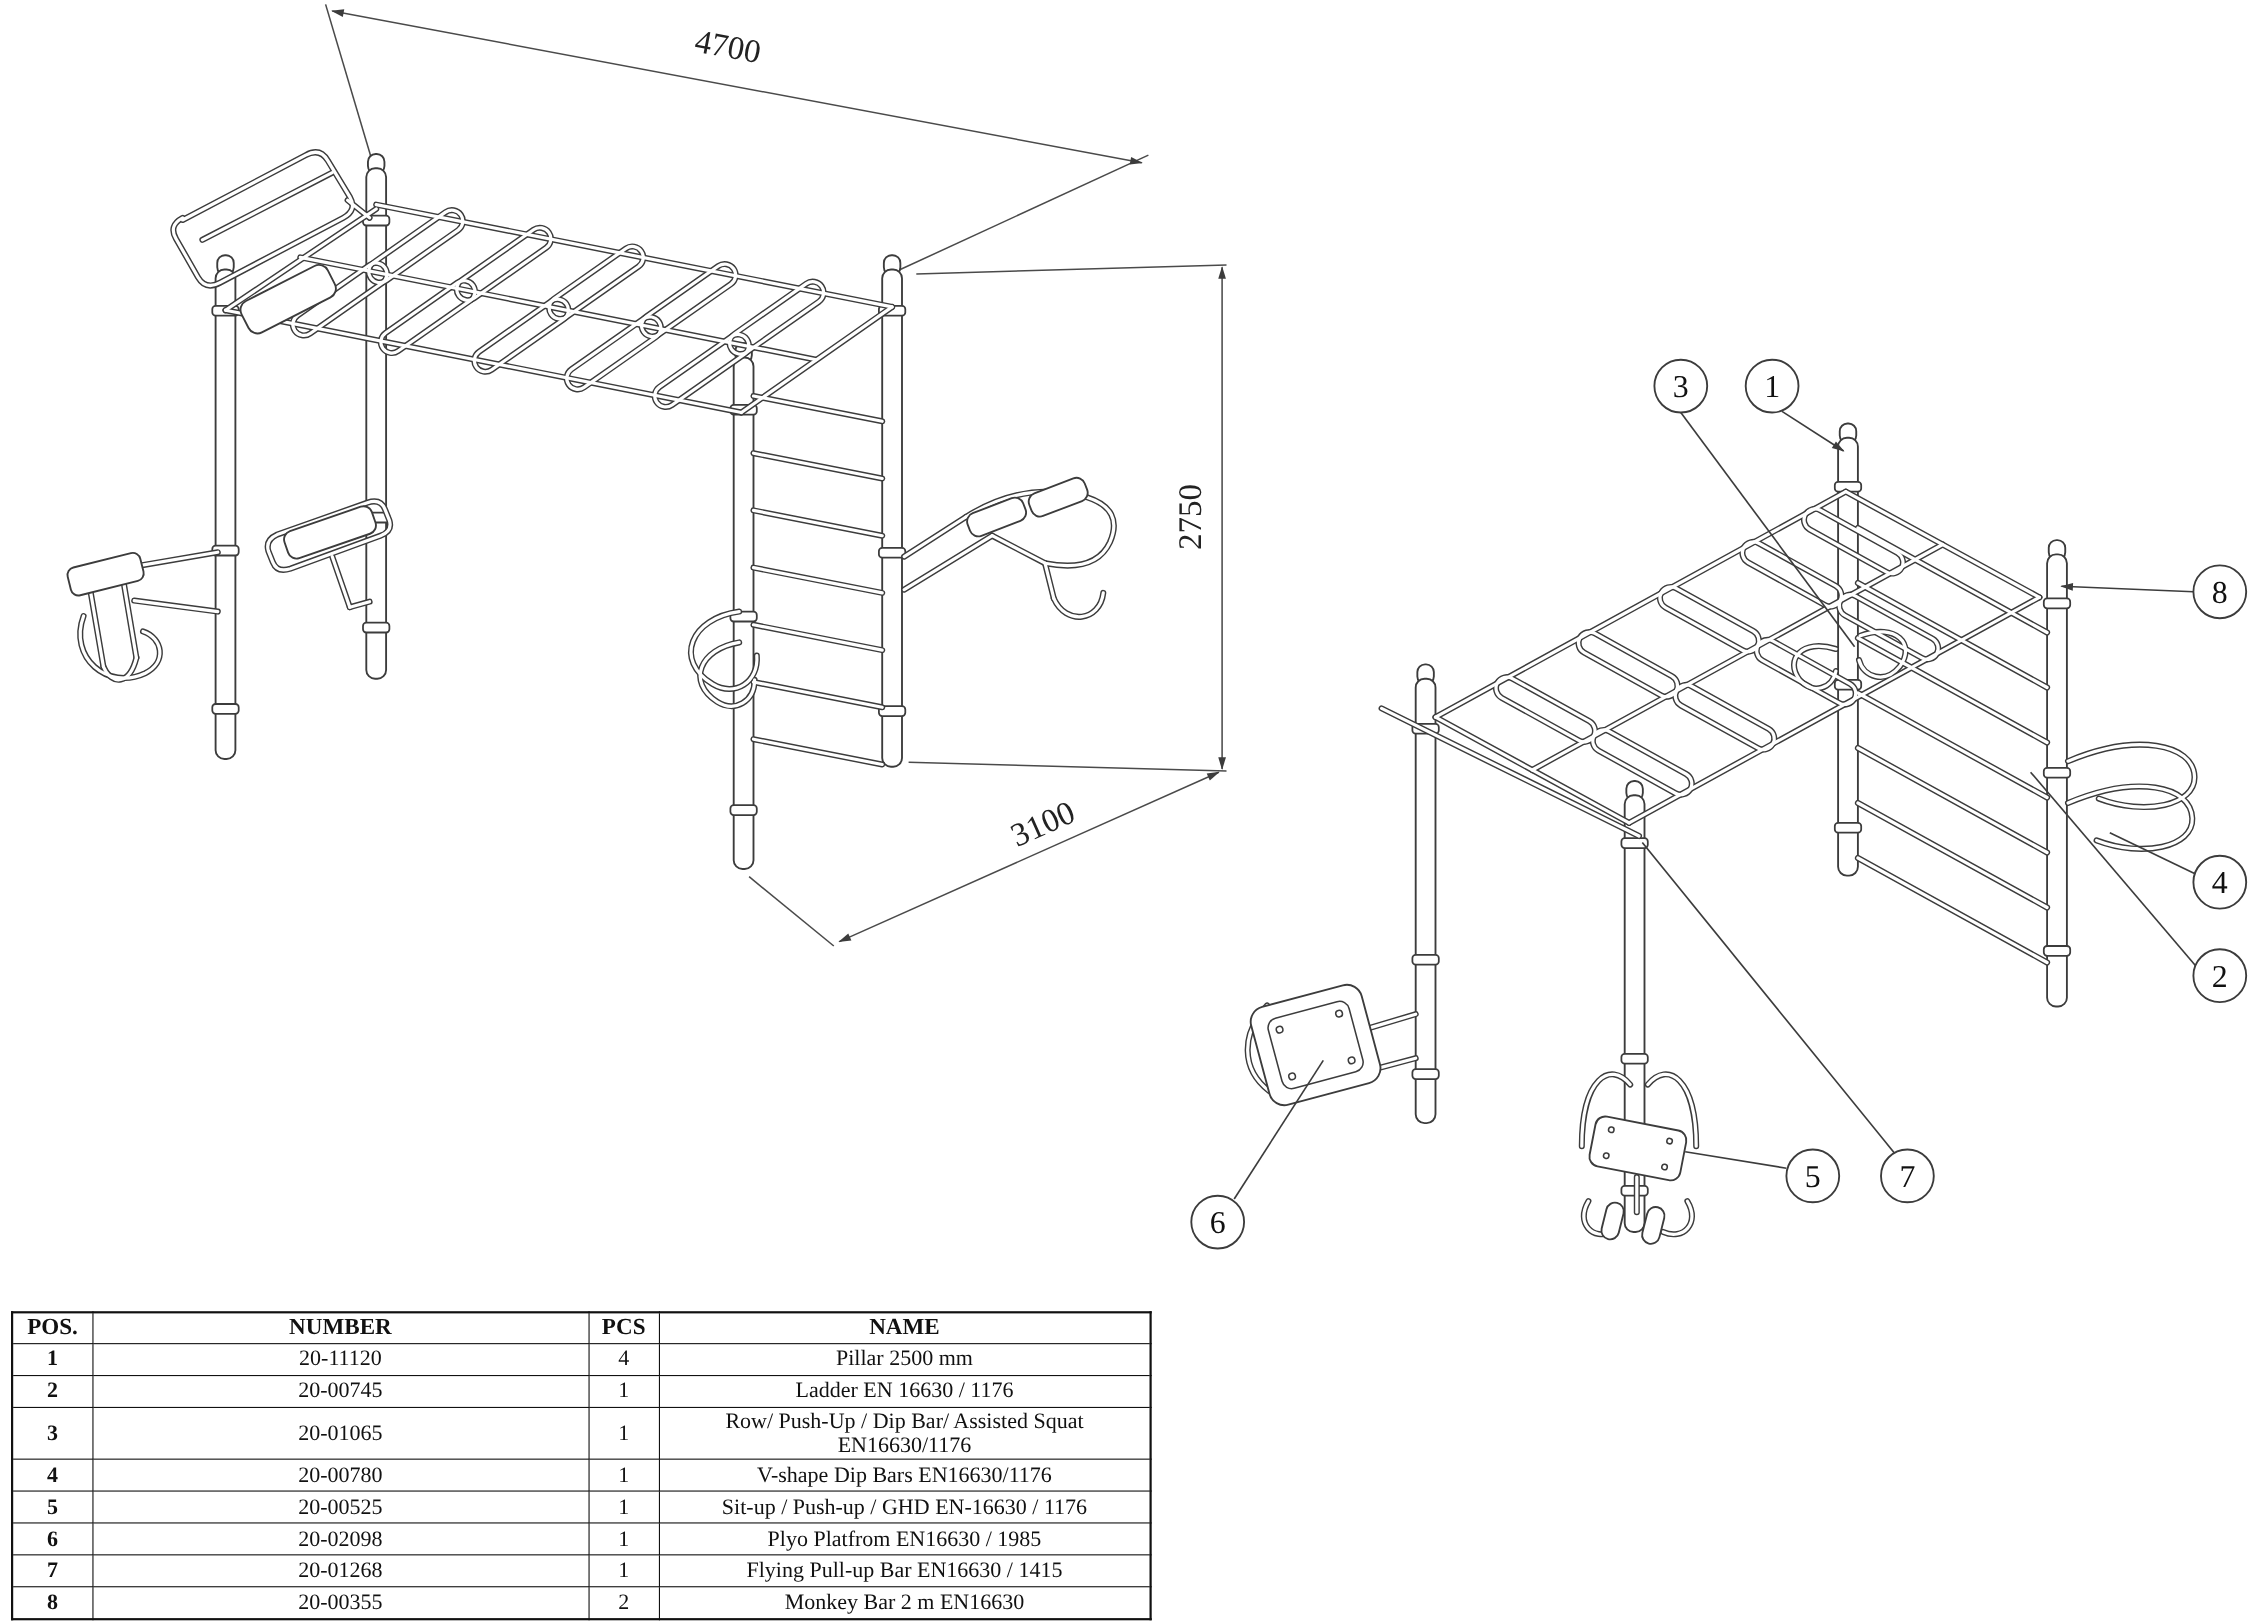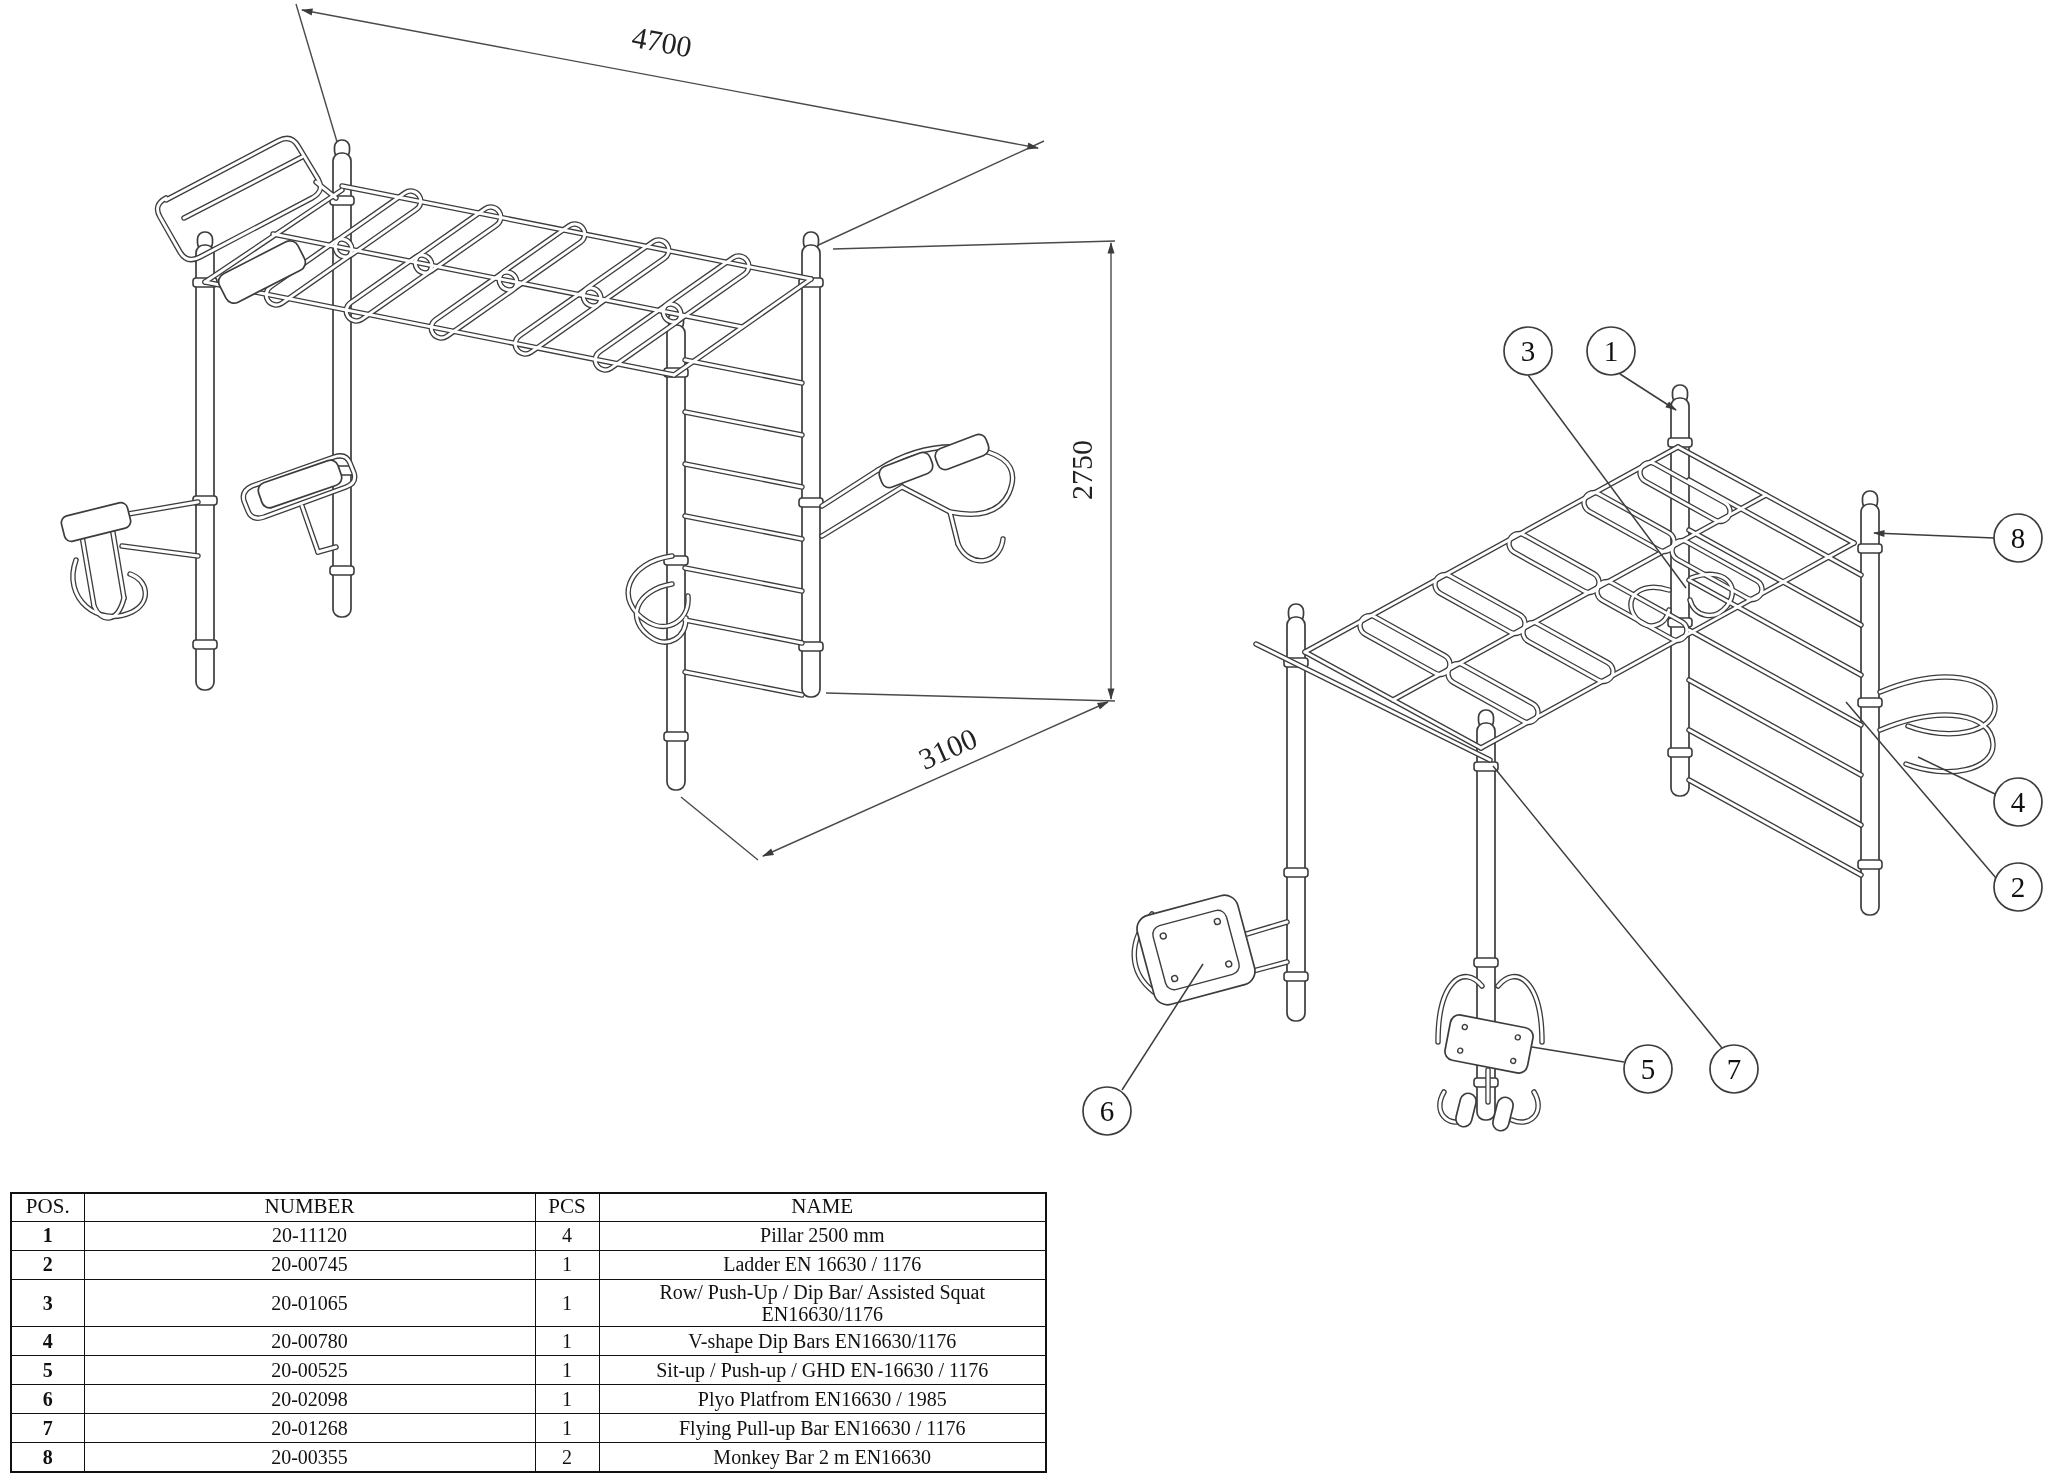--- a/index.html
+++ b/index.html
@@ -17,21 +17,21 @@
   .hole{fill:none;stroke:#3c3c3c;stroke-width:1.4;}
   text.dim-label{font-family:"Liberation Serif",serif;font-size:30px;fill:#222;text-anchor:middle;}
   text.balloon-label{font-family:"Liberation Serif",serif;font-size:29px;fill:#111;text-anchor:middle;}
 
   table.parts{position:absolute;left:10px;top:1192px;width:1035px;
     border-collapse:collapse;border:2px solid #111;table-layout:fixed;}
   table.parts th,table.parts td{border:1.5px solid #111;text-align:center;
     padding:1px 4px;line-height:1.12;overflow:hidden;}
   table.parts thead tr{height:28px;}
   table.parts tbody tr{height:29px;}
-  table.parts th{font-size:21px;font-weight:normal;}
+  table.parts th{font-size:21px;font-weight:bold;}
   table.parts td{font-size:20px;}
   td.pos-cell{font-weight:bold;}
 </style>
 </head>
 <body>
 
 <svg width="2048" height="1476" viewBox="0 0 2048 1476" xmlns="http://www.w3.org/2000/svg">
   <defs>
     <marker id="arr" markerWidth="13" markerHeight="9" refX="11" refY="4" orient="auto-start-reverse" markerUnits="userSpaceOnUse">
       <path d="M0.5,0.5 L12,4 L0.5,7.5 z" fill="#3c3c3c"></path>
@@ -356,21 +356,21 @@
     <tr>
       <td class="pos-cell">6</td>
       <td>20-02098</td>
       <td>1</td>
       <td>Plyo Platfrom  EN16630 / 1985</td>
     </tr>
     <tr>
       <td class="pos-cell">7</td>
       <td>20-01268</td>
       <td>1</td>
-      <td>Flying Pull-up Bar EN16630 / 1176</td>
+      <td>Flying Pull-up Bar EN16630 / 1415</td>
     </tr>
     <tr>
       <td class="pos-cell">8</td>
       <td>20-00355</td>
       <td>2</td>
       <td>Monkey Bar 2 m EN16630</td>
     </tr>
   </tbody>
 </table>
 

